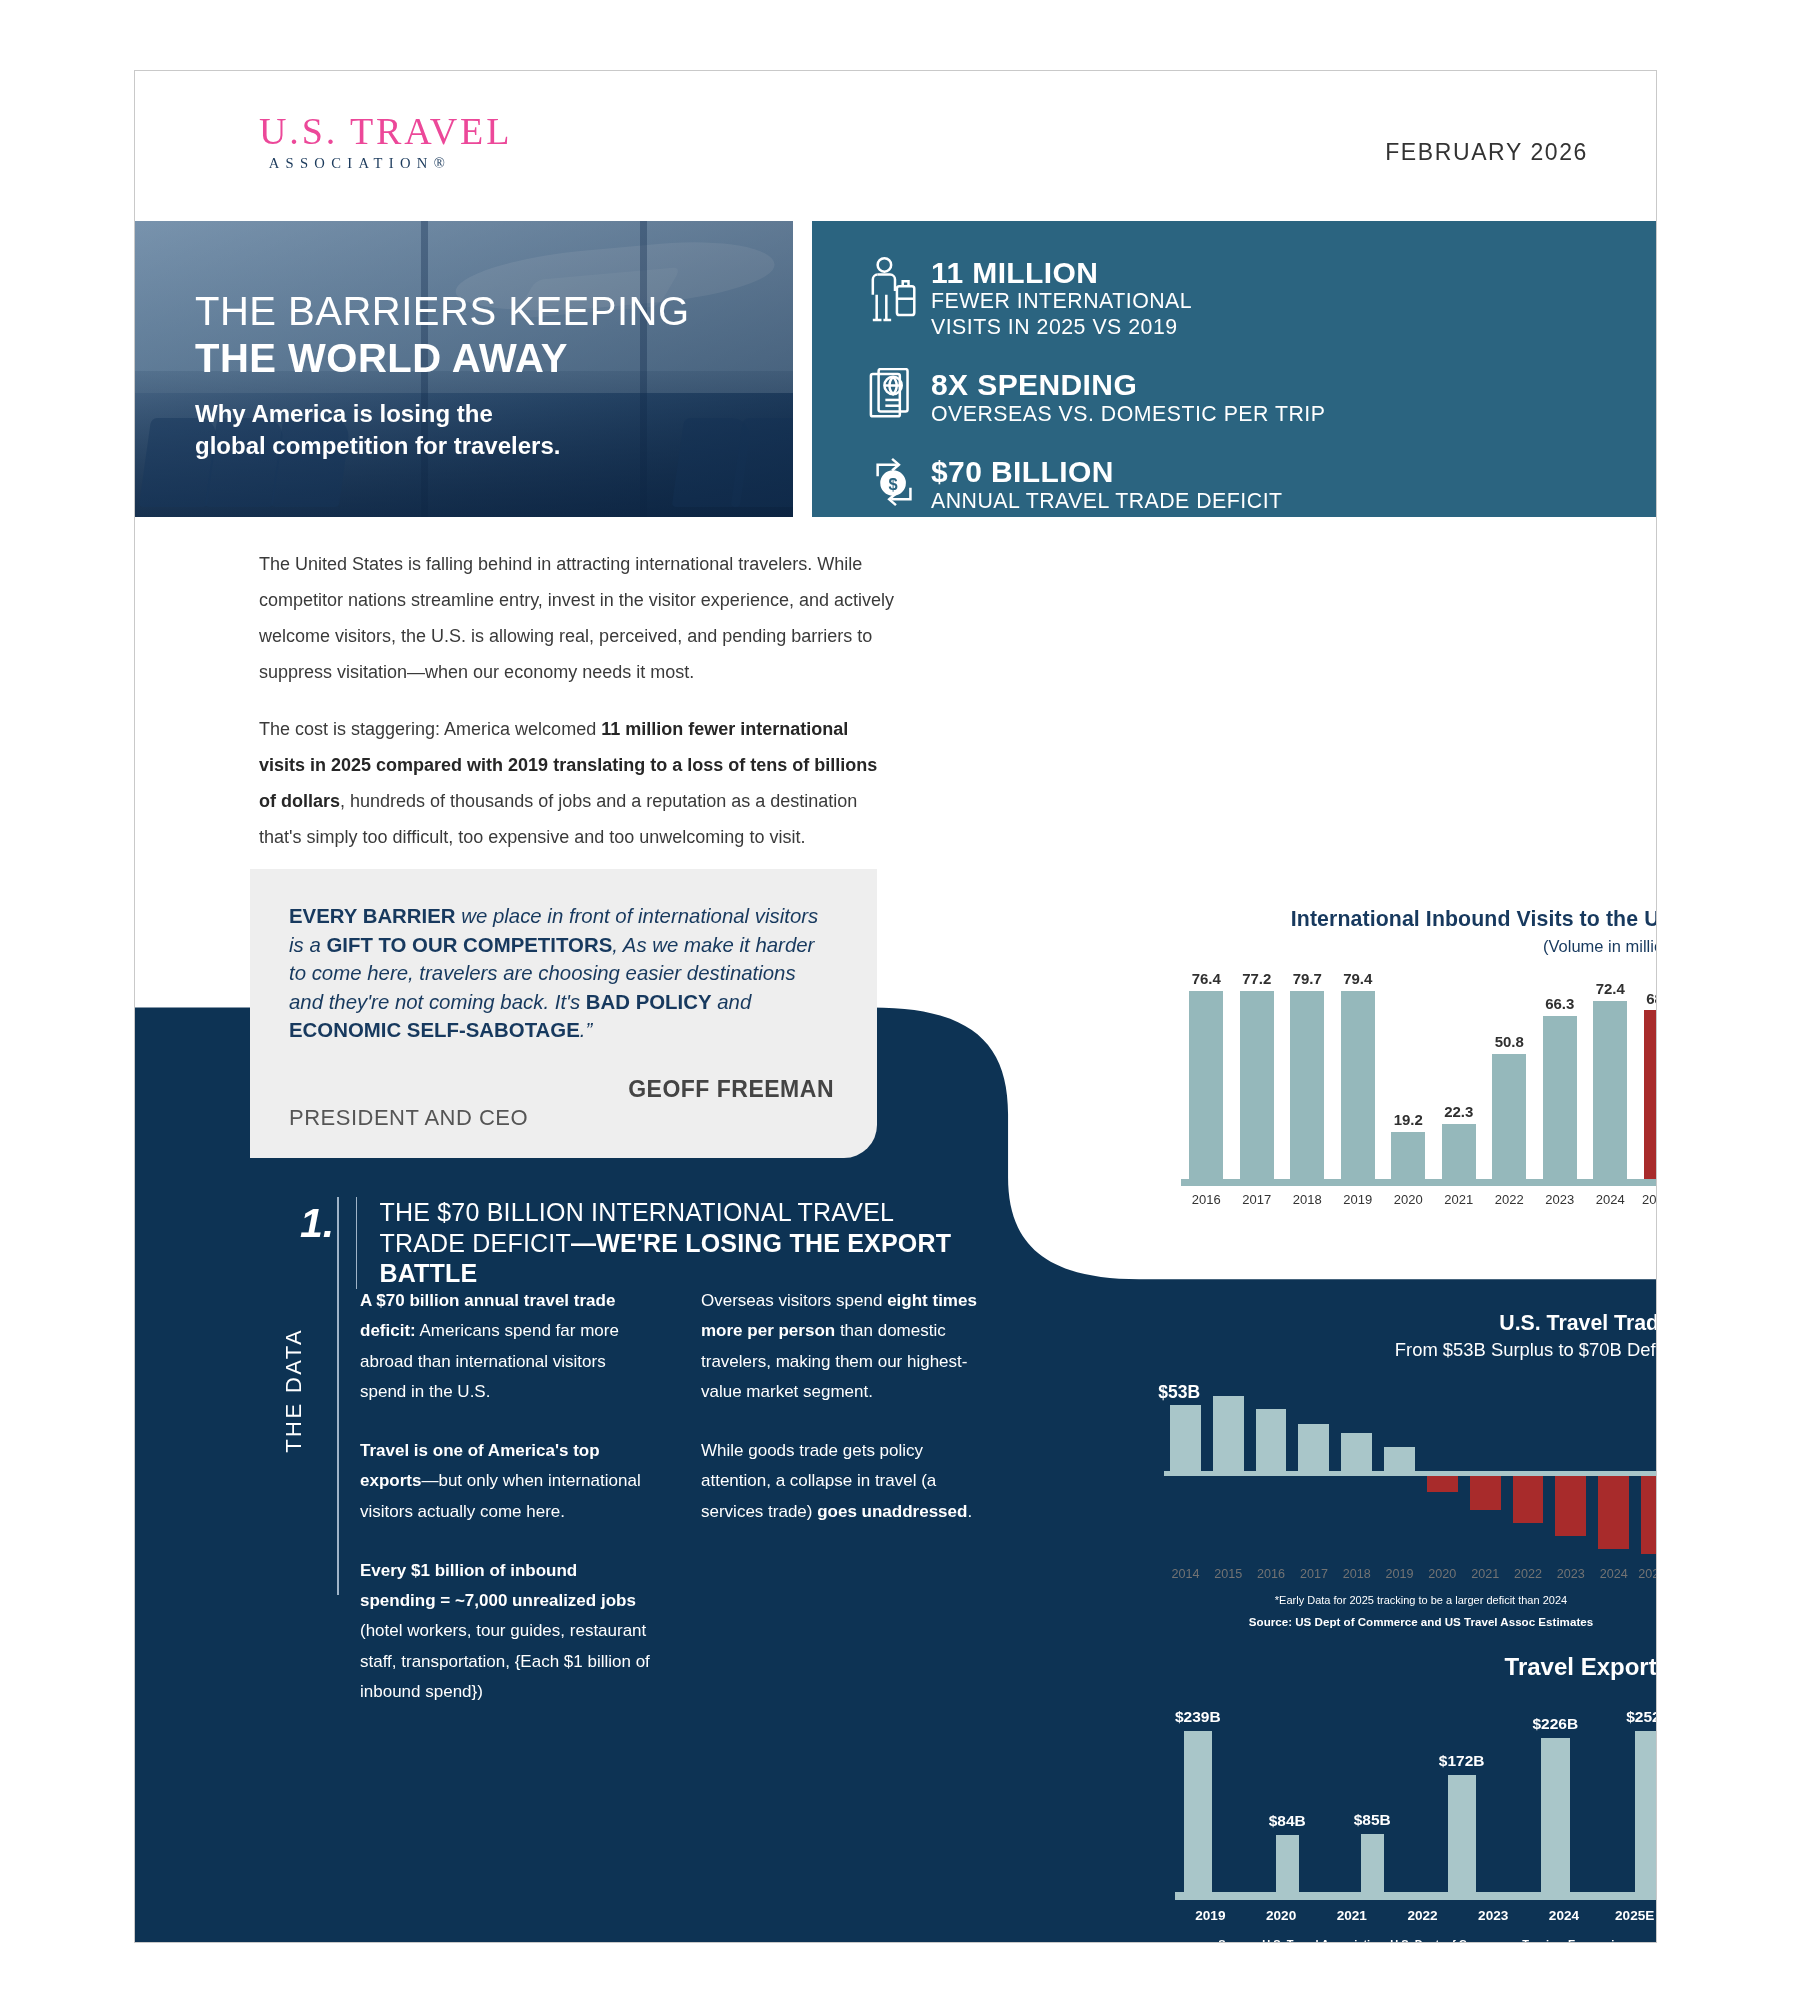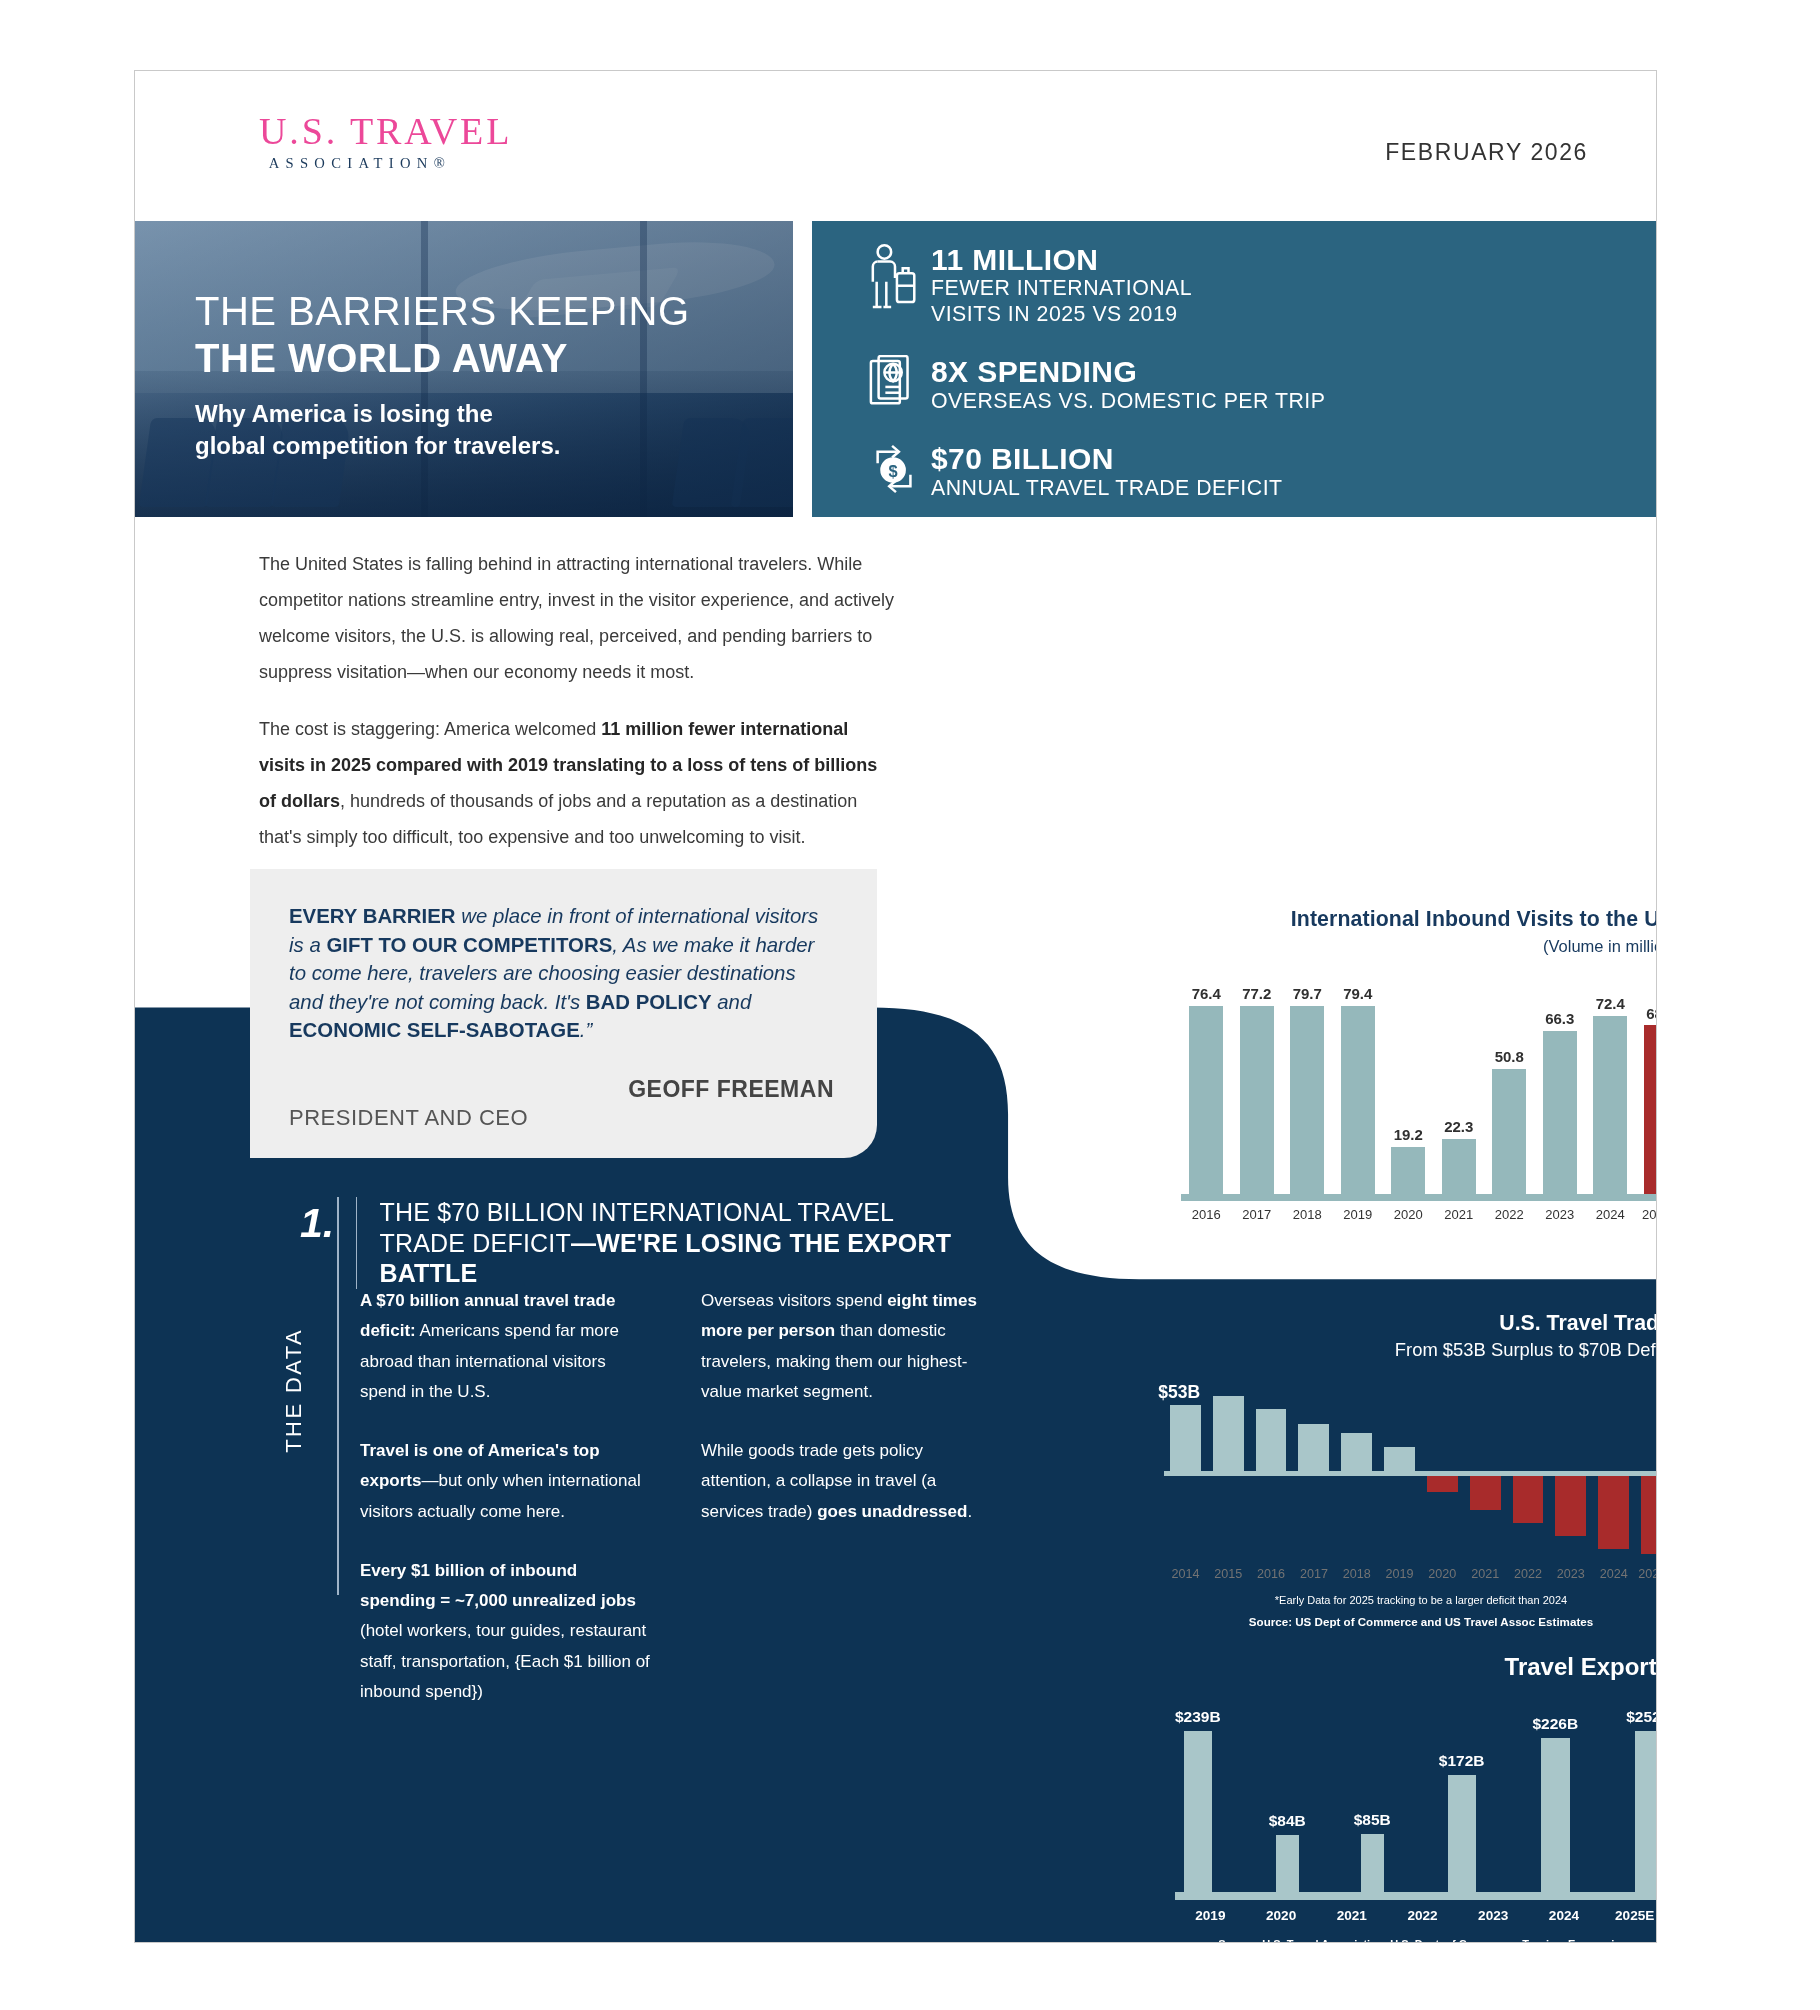--- a/index.html
+++ b/index.html
@@ -54,21 +54,21 @@
   .chair{position:absolute;bottom:9.7px;width:68px;height:89px;
     background:rgba(30,62,100,0.55);border-radius:5.8px 21.3px 3.9px 3.9px;transform:skewX(-8deg);}
   .hero-tint{position:absolute;inset:0;background:linear-gradient(160deg,rgba(35,70,110,0.30),rgba(10,35,65,0.62));}
   .hero-txt{position:absolute;left:60px;top:68px;z-index:5;color:#fff;}
   .hero-l1{font-size:40px;letter-spacing:0.5px;font-weight:300;line-height:1.12;}
   .hero-l2{font-size:40px;letter-spacing:0.5px;font-weight:700;line-height:1.12;margin-top:1.9px;}
   .hero-sub{font-size:24px;font-weight:700;line-height:1.32;margin-top:17.5px;}
   
   .stats {
     position:absolute; left:677px; top:150px; width:846px; height:296px;
-    background:#2b6480; padding:20px 0 0 47px;
+    background:#2b6480; padding:33px 0 0 47px;
   }
   .stat{display:flex;align-items:flex-start;margin-bottom:25px;}
   .stat-ico{width:72px;flex:0 0 72px;display:flex;justify-content:center;padding-top:1.9px;}
   .stat-txt{color:#fff;padding-top:1.9px;}
   .stat-big{font-size:30px;font-weight:700;letter-spacing:0.4px;line-height:1.12;}
   .stat-small{font-size:21.3px;font-weight:300;letter-spacing:0.5px;line-height:1.22;}
   
   .intro{position:absolute;left:124px;top:475px;width:636px;color:#3a3a3a;
     font-size:18px;line-height:2.0;}
   .intro p+p{margin-top:21.3px;}
@@ -98,21 +98,21 @@
   }
   .cols{position:absolute;left:225px;top:1215px;width:640px;display:flex;gap:50px;z-index:6;}
   .col{width:291px;color:#fff;font-size:17px;line-height:1.78;font-weight:300;}
   .col p+p{margin-top:29px;}
   .col b{font-weight:700;}
   .col-rule{position:absolute;left:202px;top:1126px;width:1.9px;height:398px;background:#9fb4c8;z-index:6;}
   
   .chart1{position:absolute;left:1046px;top:836px;width:505px;z-index:7;}
   .c1-title{color:#17395e;font-size:21.3px;font-weight:700;text-align:right;letter-spacing:0.1px;}
   .c1-sub{color:#17395e;font-size:16.5px;font-weight:300;text-align:right;margin-top:4.9px;}
-  .bars{display:flex;align-items:flex-end;height:209px;margin-top:29px;}
+  .bars{display:flex;align-items:flex-end;height:209px;margin-top:14px;}
   .bcol{flex:1;display:flex;flex-direction:column;align-items:center;justify-content:flex-end;height:100%;}
   .bval{font-size:15px;font-weight:700;color:#303030;margin-bottom:3.9px;}
   .bar{width:68%;background:#95b8bb;}
   .bar.red{background:#a82b2b;}
   .axis-line{height:6.8px;background:#95b8bb;margin-top:0;}
   .xlabels{display:flex;margin-top:6.8px;}
   .xlabels span{flex:1;text-align:center;font-size:13px;color:#333;}
   
   .chart2{position:absolute;left:1029px;top:1240px;width:514px;z-index:7;}
   .c2-title{color:#fff;font-size:21.3px;font-weight:700;text-align:right;}

